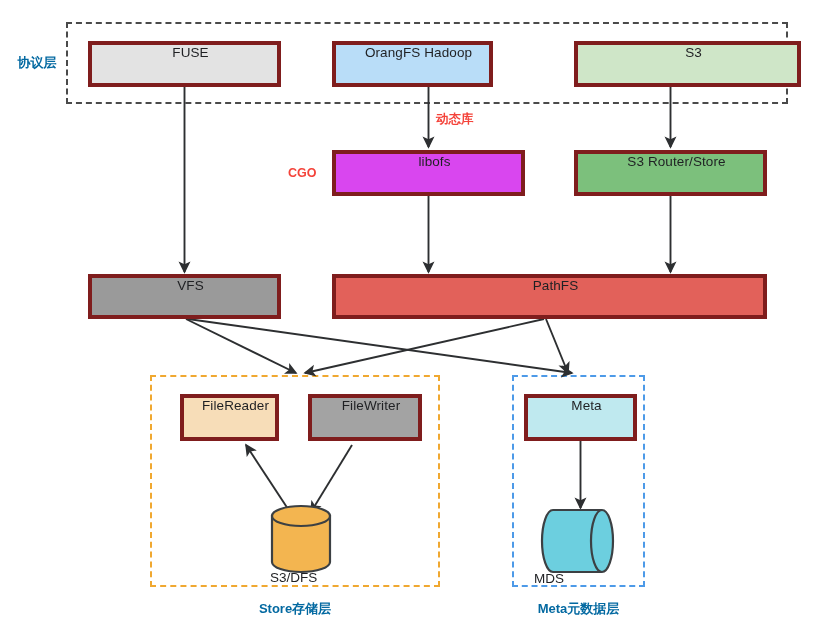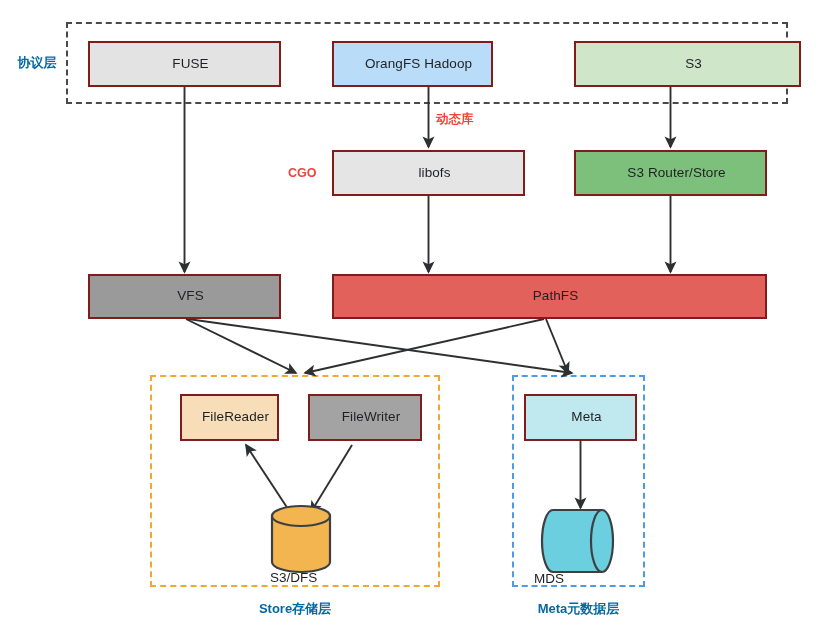--- a/index.html
+++ b/index.html
@@ -13,23 +13,23 @@
   #canvas {
     position: relative;
     width: 822px;
     height: 626px;
     background: #ffffff;
     overflow: hidden;
   }
   .node {
     position: absolute;
     box-sizing: border-box;
-    border: 2px solid #7f1d1d;
+    border: 4px solid #7f1d1d;
     display: flex;
-    align-items: center;
+    align-items: flex-start;
     justify-content: center;
     font-size: 13.5px;
     color: #1f2023;
     letter-spacing: 0.1px;
     text-align: center;
     line-height: 1.2;
     padding-left: 12px;
   }
   .group-box {
     position: absolute;
@@ -128,21 +128,21 @@
   </div>
 
   <div class="node" style="left:332px; top:41px; width:161px; height:46px; background:#b9ddf8;">
     <span>OrangFS Hadoop</span>
   </div>
 
   <div class="node" style="left:574px; top:41px; width:227px; height:46px; background:#cfe6c8;">
     <span>S3</span>
   </div>
 
-  <div class="node" style="left:332px; top:150px; width:193px; height:46px; background:#e5e5e5;">
+  <div class="node" style="left:332px; top:150px; width:193px; height:46px; background:#d946ef;">
     <span>libofs</span>
   </div>
 
   <div class="node" style="left:574px; top:150px; width:193px; height:46px; background:#7cc07c;">
     <span>S3 Router/Store</span>
   </div>
 
   <div class="node" style="left:88px; top:274px; width:193px; height:45px; background:#9a9a9a;">
     <span>VFS</span>
   </div>

